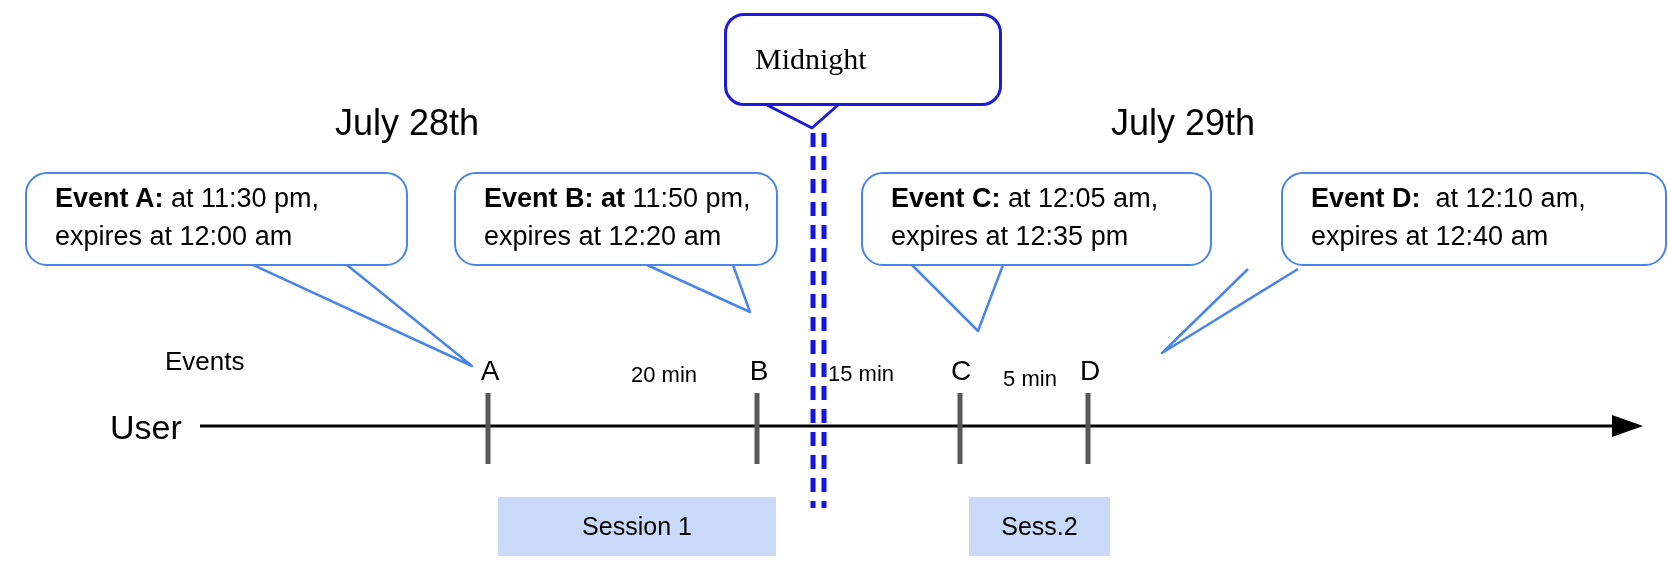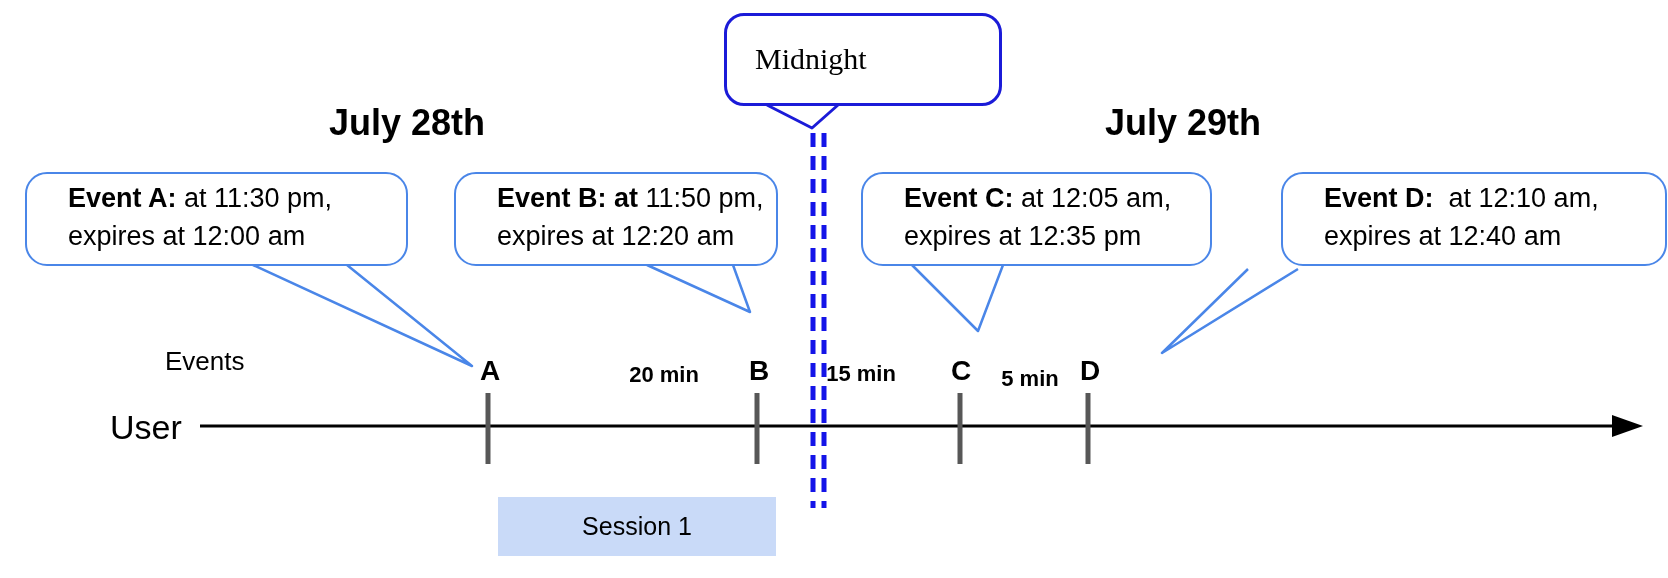--- a/index.html
+++ b/index.html
@@ -5,38 +5,38 @@
   html,body{margin:0;padding:0;background:#fff;}
   .stage{
     position:relative;
     width:1668px;height:578px;
     background:var(--canvas-bg,#fff);
     font-family:"Liberation Sans","DejaVu Sans",sans-serif;
     color:#000;
     overflow:hidden;
   }
   .abs{position:absolute;}
-  .centered{transform:translateX(-50%);white-space:nowrap;font-weight:bold;}
+  .centered{transform:translateX(-50%);white-space:nowrap;}
   .date-label{font-size:36px;top:102px;}
   .midnight-bubble{
     left:724px;top:13px;width:278px;height:93px;
     border:3px solid var(--midnight-blue,#1b1bd8);
     border-radius:20px;background:#fff;
     box-sizing:border-box;
     font-family:Liberation Serif, serif;
   }
   .midnight-text{font-size:30px;padding:26px 0 0 28px;}
   .bubble{
     top:172px;height:94px;
     border:2.5px solid var(--event-bubble-border,#4a86e8);
     border-radius:22px;background:#fff;
     box-sizing:border-box;
     font-size:27px;line-height:38px;
   }
-  .bubble .bline{white-space:pre;padding-left:41px;}
+  .bubble .bline{white-space:pre;padding-left:28px;}
   .bubble .bline:first-child{padding-top:5px;}
   .bubble b{font-weight:bold;}
   svg.overlay{position:absolute;left:0;top:0;}
   .axis-label-events{font-size:26px;left:165px;top:346px;}
   .axis-label-user{font-size:34px;left:110px;top:408px;}
   .tick-label{font-size:28px;top:355px;}
   .min-label{font-size:22px;}
   .session-box{
     top:497px;height:59px;
     background:var(--session-fill,#c9daf8);
@@ -110,14 +110,17 @@
   <div class="abs centered tick-label" style="left:961px;">C</div>
   <div class="abs centered tick-label" style="left:1090px;">D</div>
 
   <div class="abs centered min-label" style="left:664px;top:362px;">20 min</div>
   <div class="abs centered min-label" style="left:861px;top:361px;">15 min</div>
   <div class="abs centered min-label" style="left:1030px;top:366px;">5 min</div>
 
   <div class="abs session-box" style="left:484px;width:278px;">
     <span>Session 1</span>
   </div>
+  <div class="abs session-box" style="left:955px;width:141px;">
+    <span>Sess.2</span>
+  </div>
 
 </div>
 
 </body></html>

